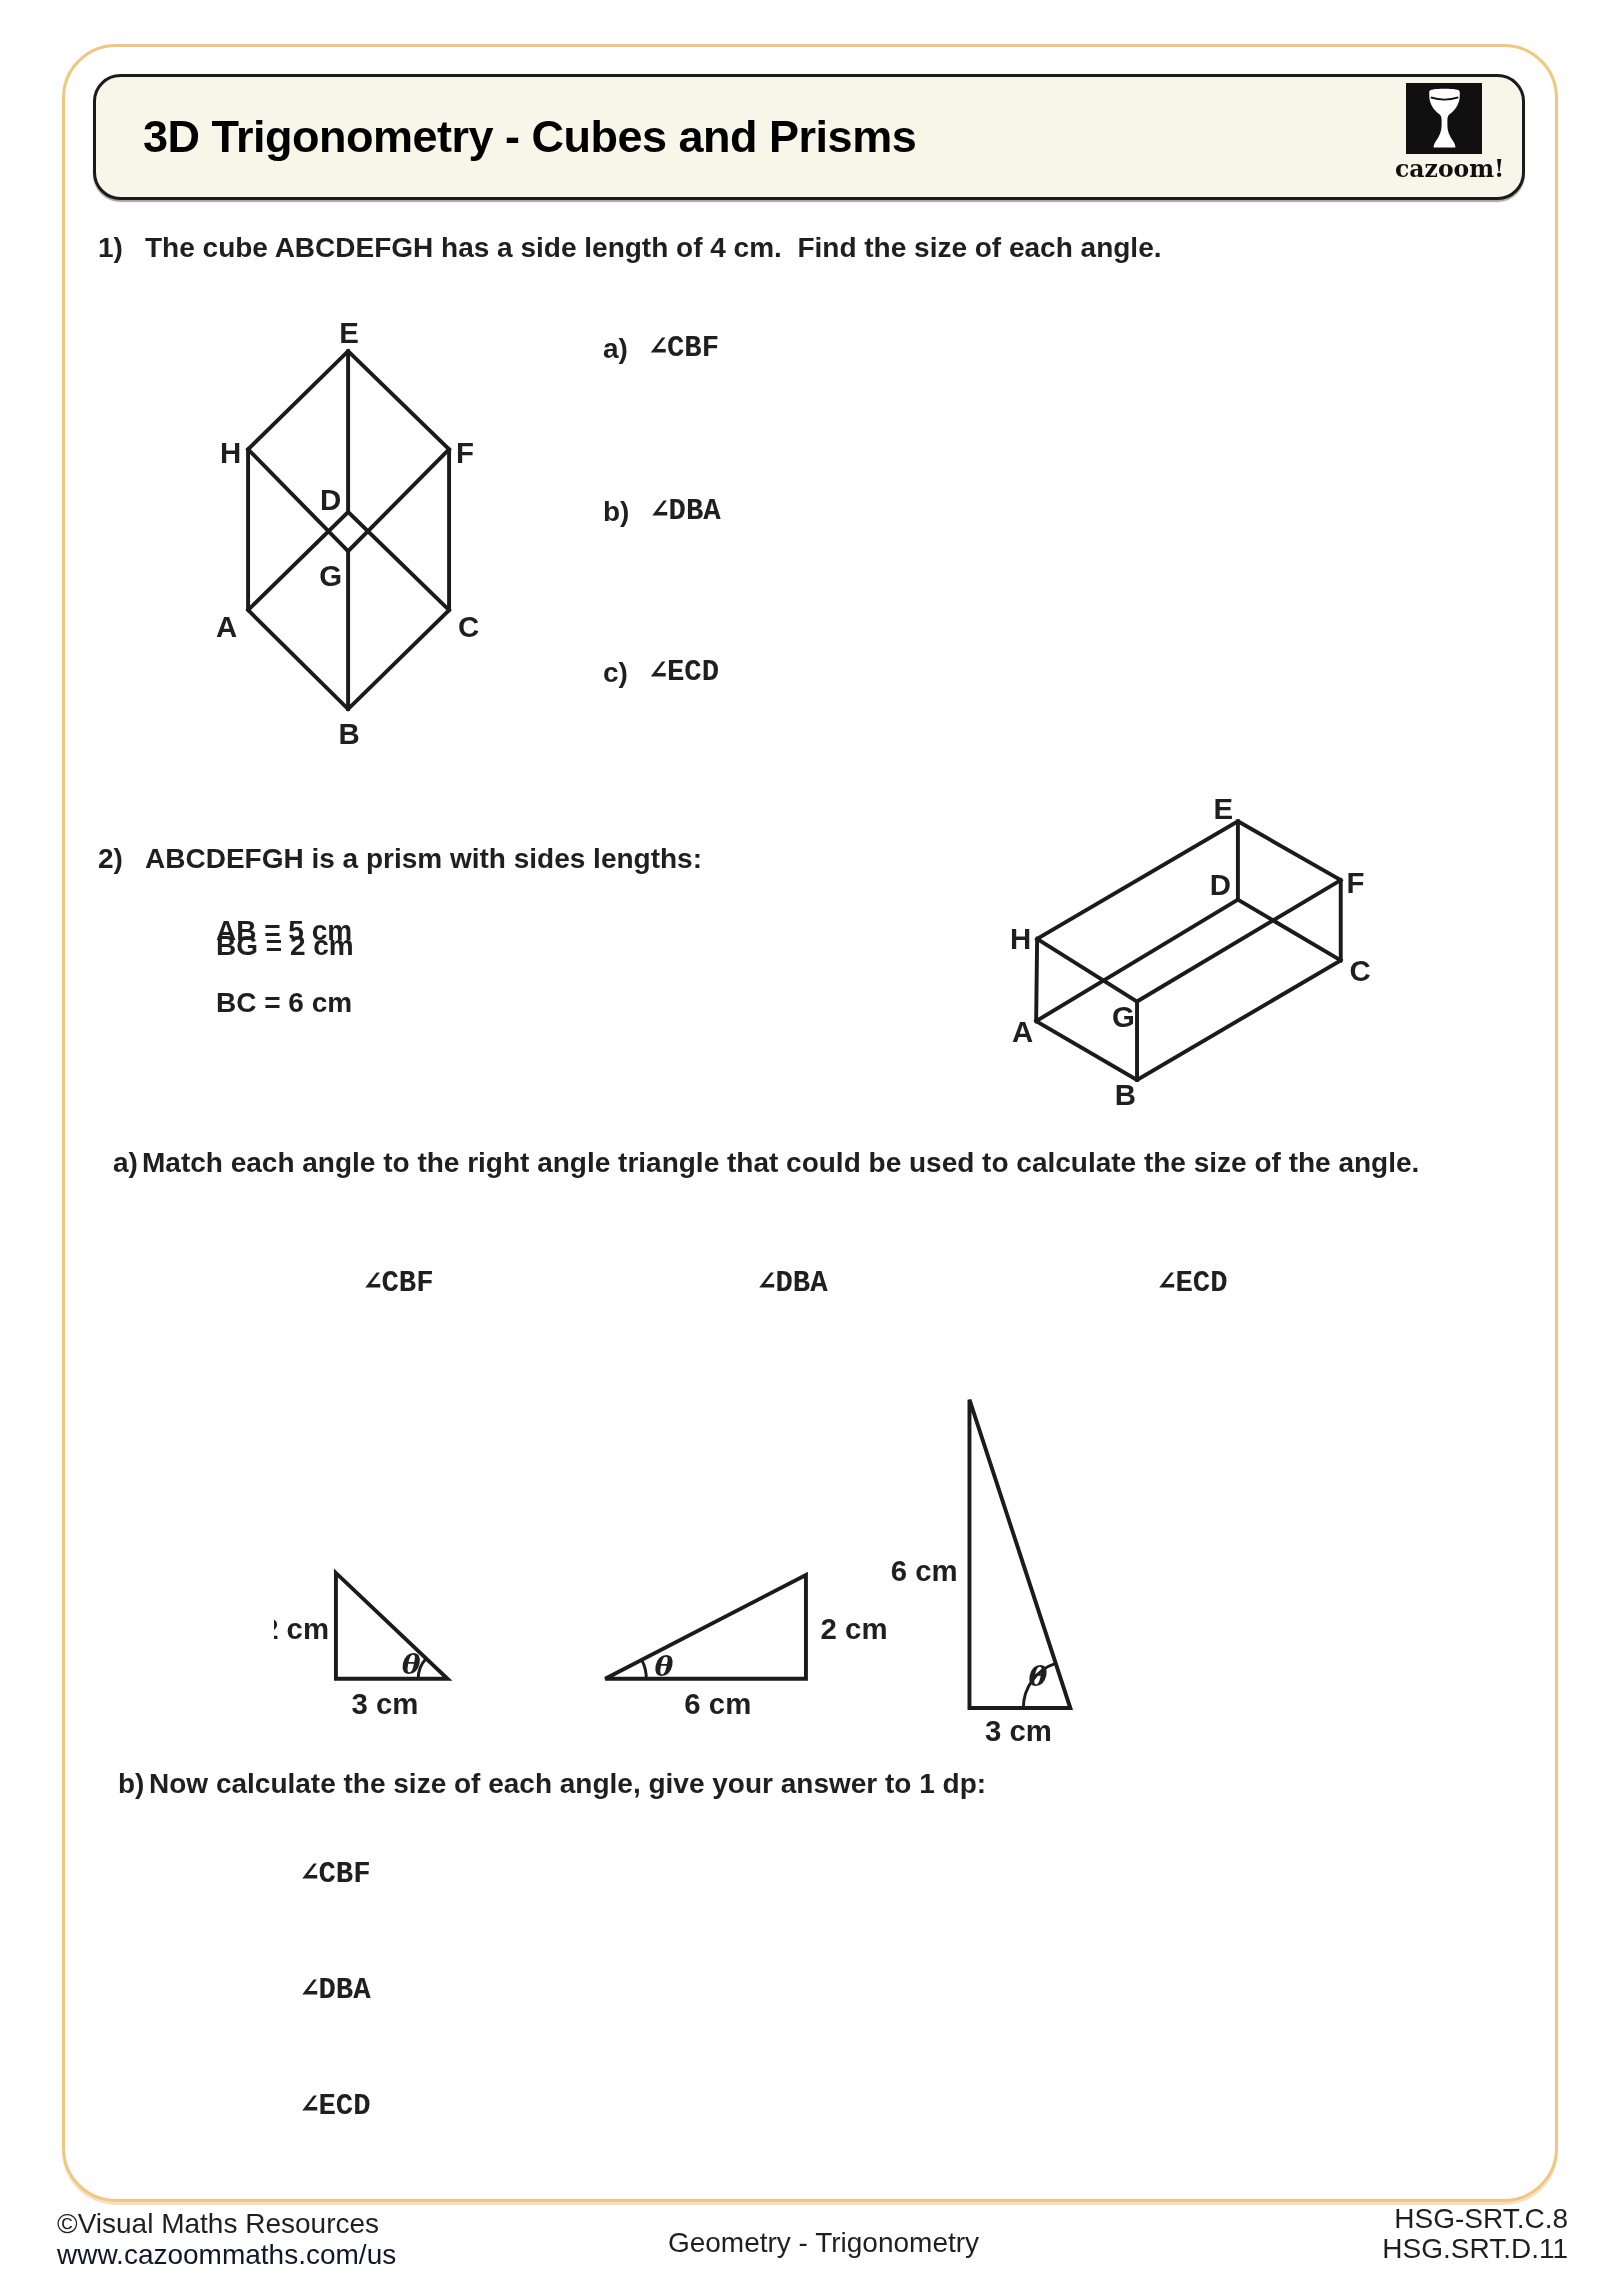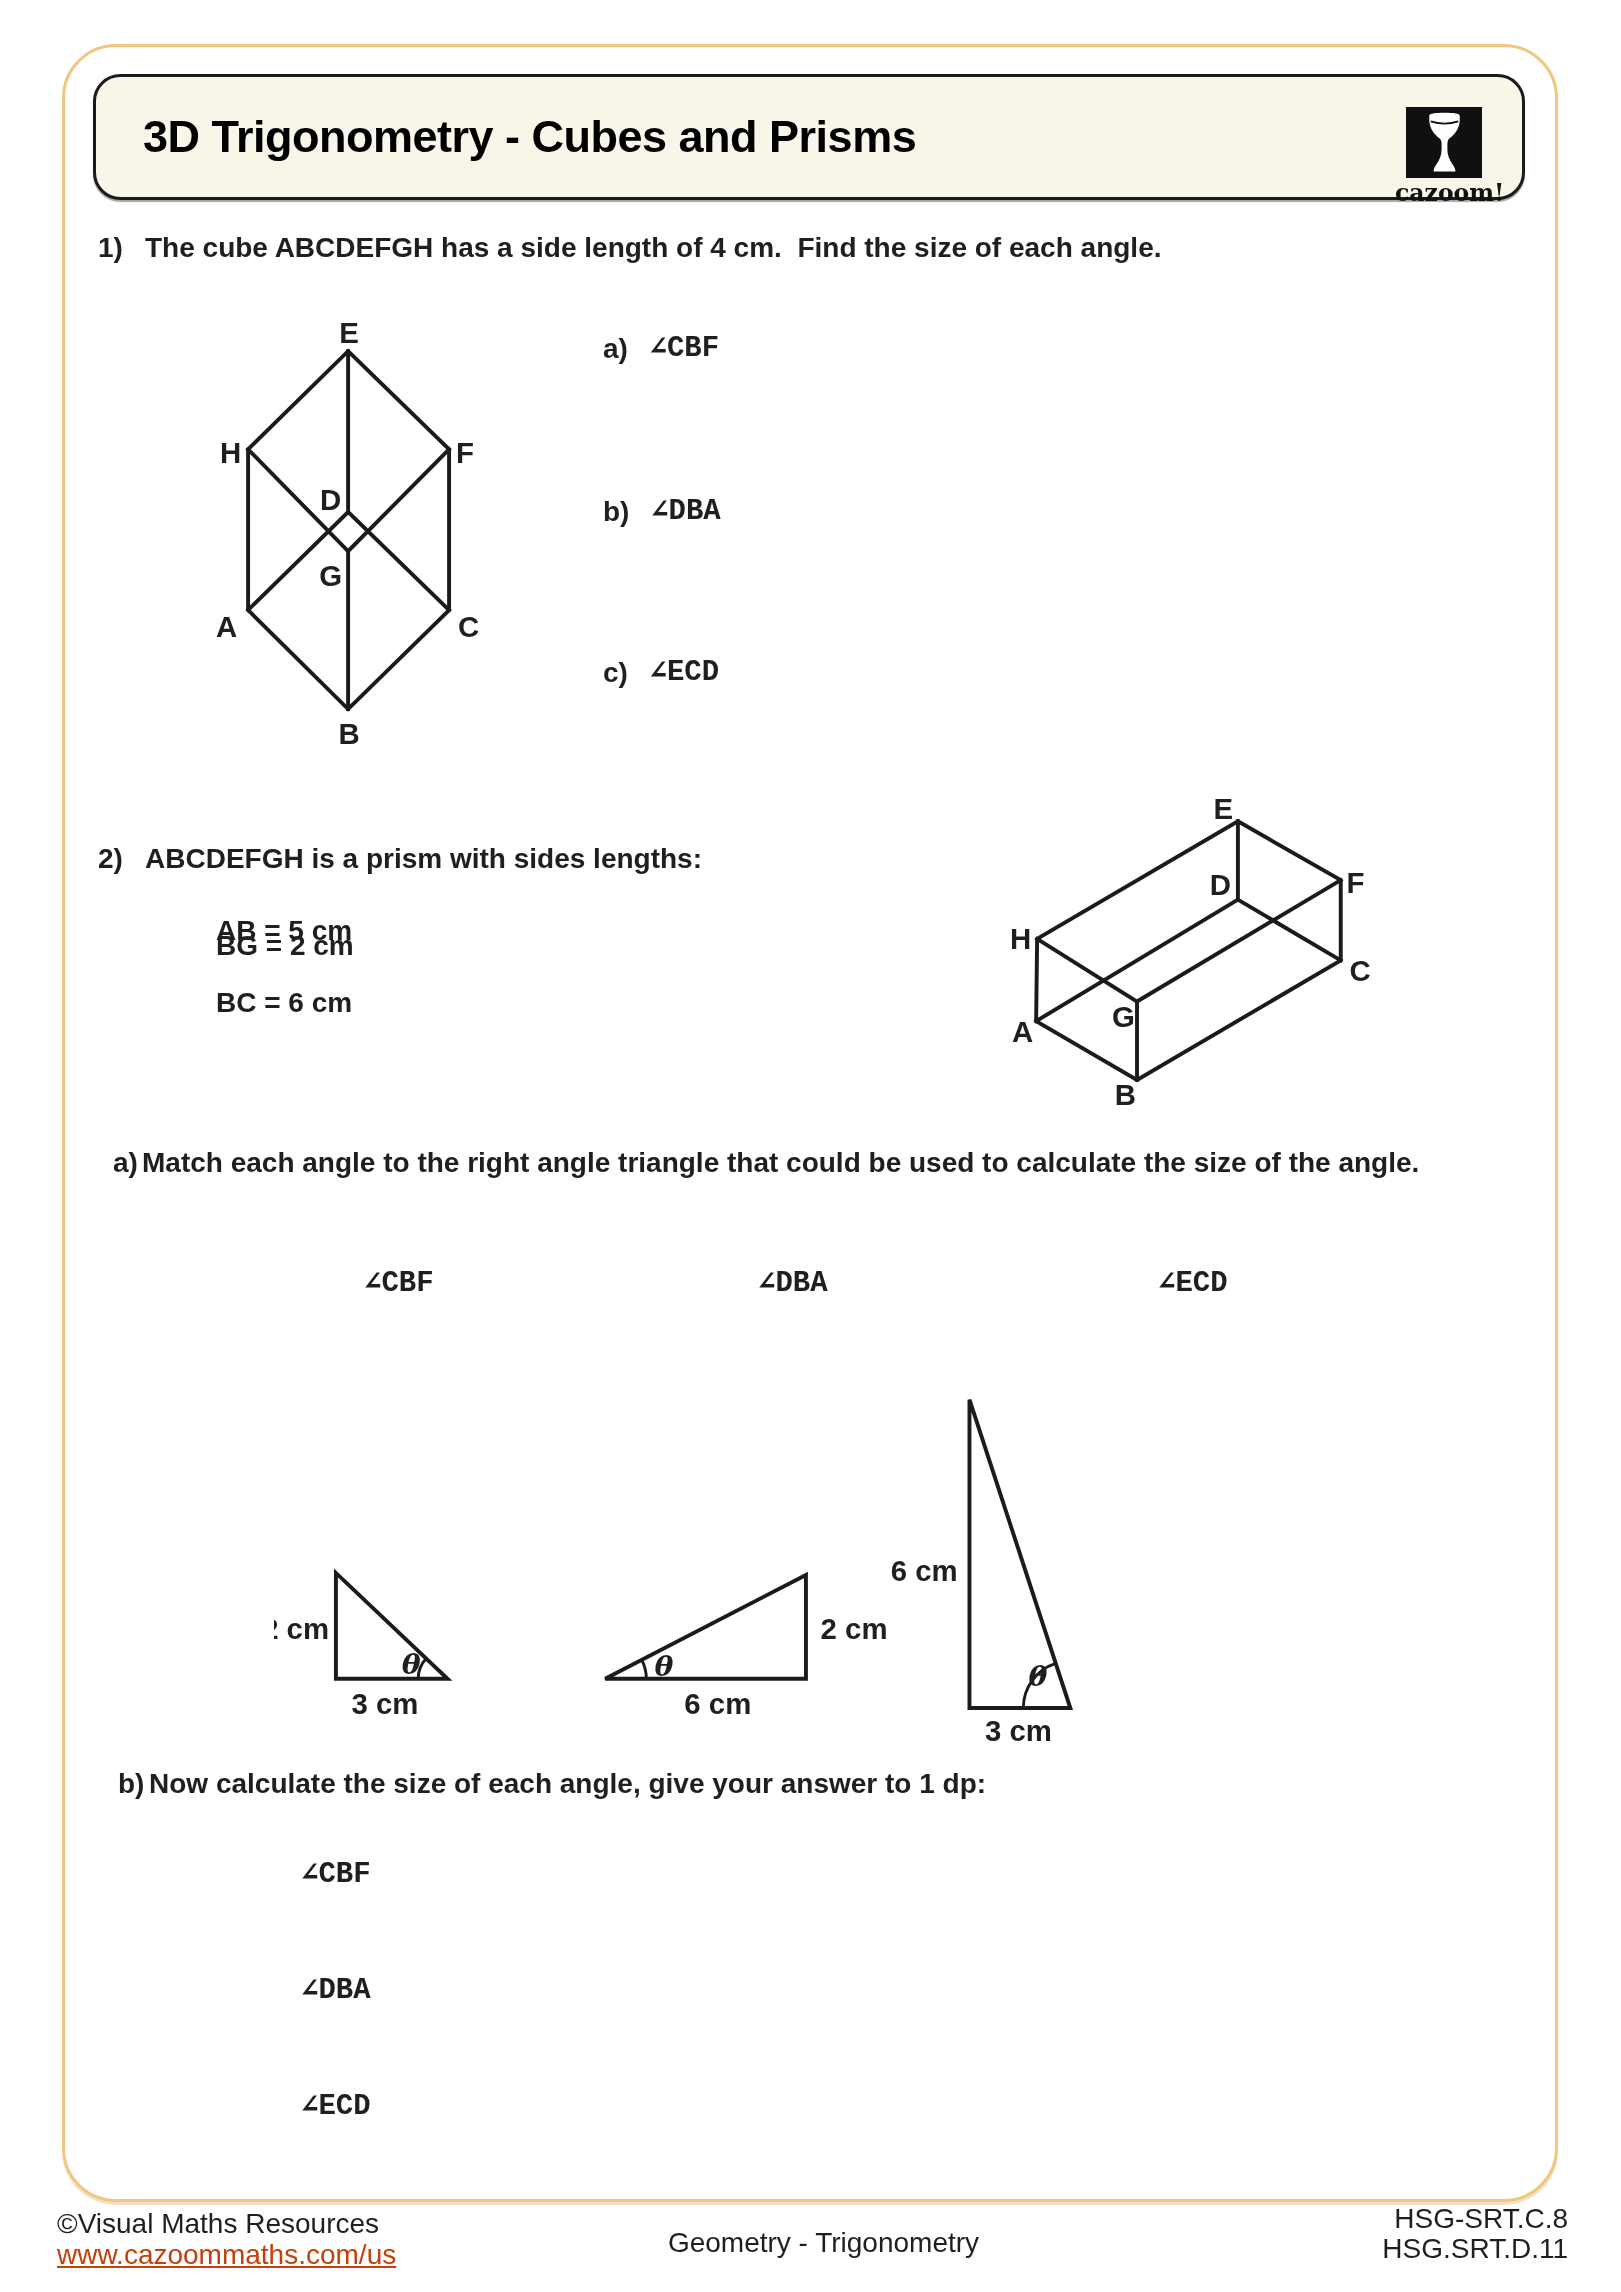--- a/index.html
+++ b/index.html
@@ -17,38 +17,38 @@
   
   .title-box{
     left:93px;top:74px;width:1426px;height:120px;
     background:#f8f5e9;border:3.9px solid #1b1b1b;border-radius:27.4px;
     box-shadow:0 2px 1px rgba(0,0,0,.35);
   }
   .title-text{
     position:absolute;left:47px;top:0;height:120px;line-height:120px;
     font-size:45px;font-weight:bold;letter-spacing:-0.5px;color:#000000;white-space:nowrap;
   }
-  .logo{position:absolute;right:29px;top:30px;width:98px;text-align:right;}
+  .logo{position:absolute;right:29px;top:6px;width:98px;text-align:right;}
   .logo-square{width:76px;height:71px;background:#101010;margin:0 auto;display:flex;align-items:center;justify-content:center;}
   .logo-text{font-family:"DejaVu Serif",serif;font-weight:bold;font-size:23.5px;color:#101010;margin-top:1px;}
   
   .q-line{display:flex;font-size:28px;font-weight:bold;line-height:35px;white-space:pre-wrap;}
   .q-num{width:47px;flex:0 0 47px;}
   .side-line{font-size:28px;font-weight:bold;line-height:36px;}
   .angle-label{font-family:Liberation Mono, monospace;font-size:29px;font-weight:bold;line-height:35px;white-space:nowrap;}
   .part-row{display:flex;gap:21.6px;font-size:28px;font-weight:bold;line-height:35px;}
   .wrap-text{font-size:28px;font-weight:bold;line-height:36px;}
   
   svg text{font-family:"Liberation Sans",sans-serif;font-size:30px;font-weight:bold;fill:#1f1f1f;}
   svg .theta{font-family:"DejaVu Serif",serif;font-style:italic;font-size:29px;}
   svg .edge{stroke:#1b1b1b;stroke-width:4;fill:none;stroke-linejoin:miter;stroke-linecap:square;}
   svg .arc{stroke:#1b1b1b;stroke-width:3;fill:none;}
   
   .footer-left{left:57px;top:2208px;font-size:28px;line-height:31px;}
-  .footer-link{color:#c2410c;text-decoration:underline;cursor:pointer;}
+  .footer-link{color:#0f172a;cursor:pointer;}
   .footer-center{left:0;right:0;top:2227px;text-align:center;font-size:28px;padding-left:26px;}
   .footer-right{right:53px;top:2204px;text-align:right;font-size:28px;line-height:30px;}
 </style>
 </head>
 <body>
 
 <div class="page">
 
   <div class="abs outer-border"></div>
 

